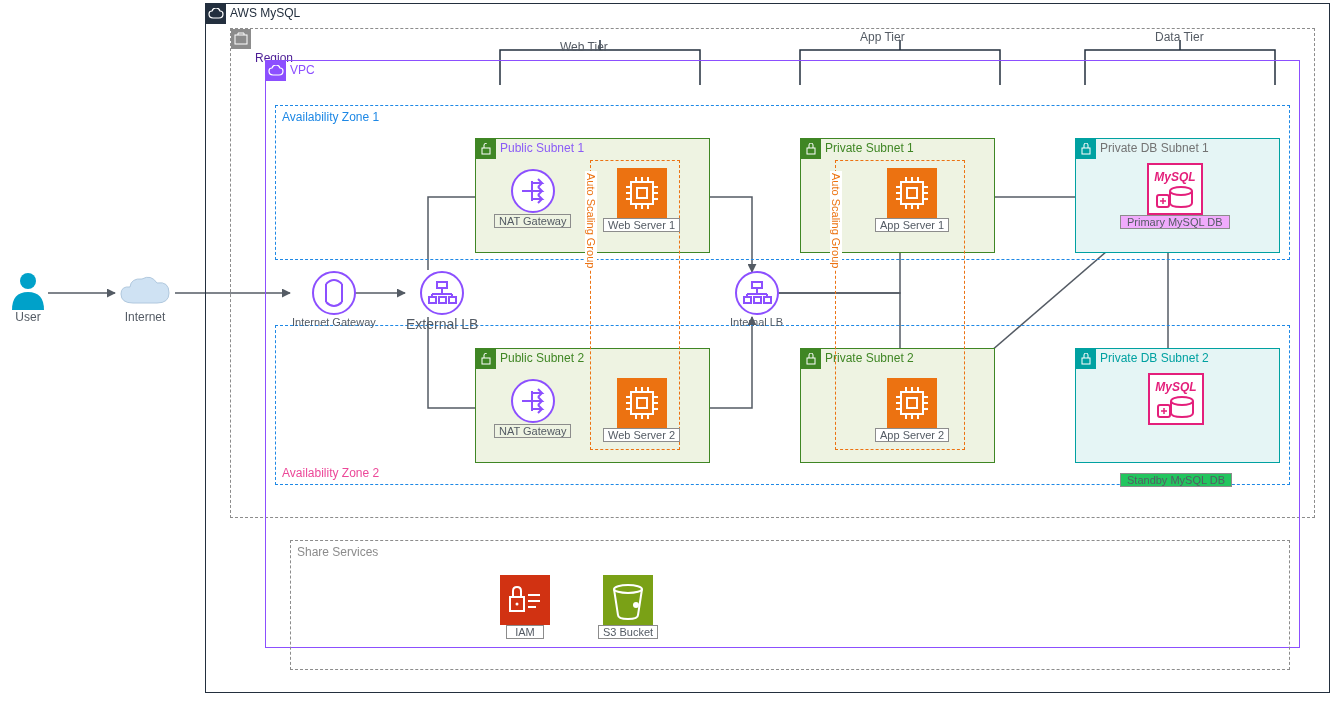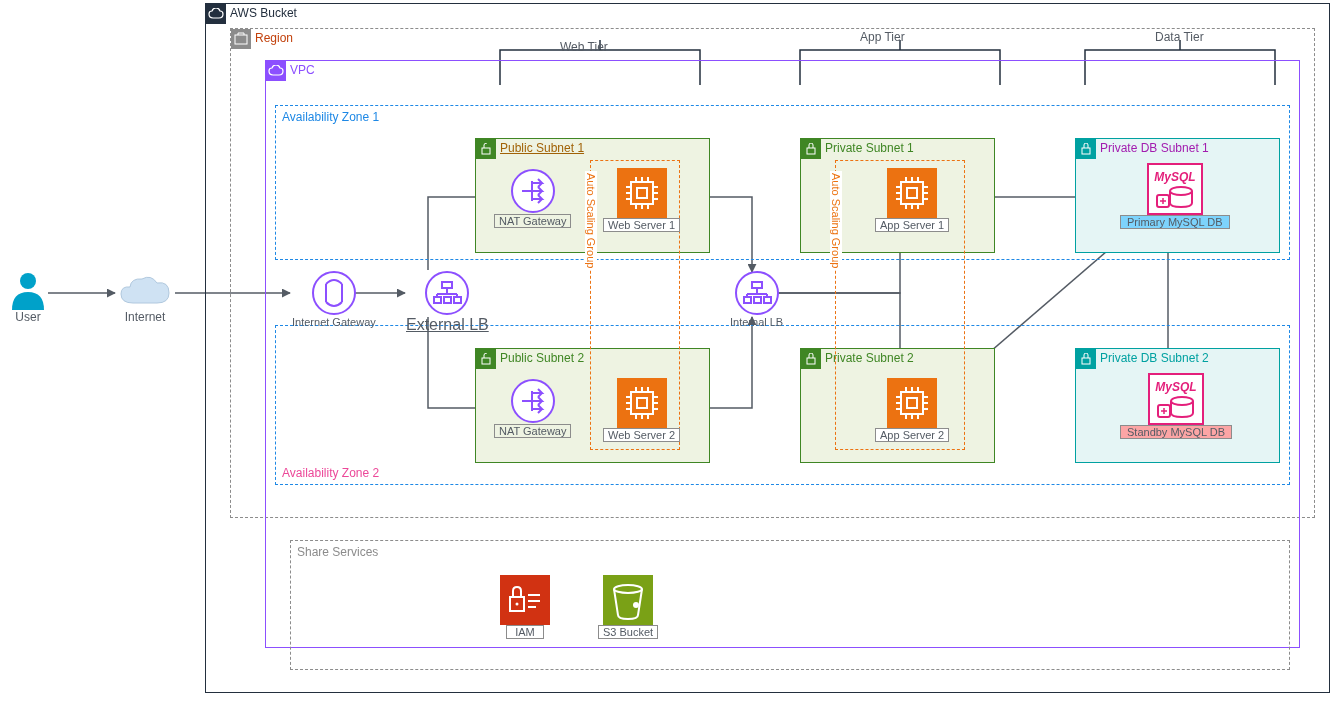--- a/index.html
+++ b/index.html
@@ -97,31 +97,31 @@
   </svg>
   <div class="label">Internet</div>
 </div>
 
 <div class="abs" style="left:205px; top:3px; width:1125px; height:690px; border:1px solid #232f3e;">
   <div class="group-icon" style="background:#232f3e;">
     <svg width="16" height="12" viewBox="0 0 16 12">
         <path d="M5 10 Q1 10 1 6 Q1 3 4 3 Q5 0 8 0 Q11 0 12 3 Q15 3 15 6 Q15 10 11 10 Z" fill="none" stroke="#fff" stroke-width="1.2"></path>
       </svg>
   </div>
-  <div class="group-label" style="color:#232f3e;">AWS Bucket</div>
+  <div class="group-label" style="color:#232f3e;">AWS MySQL</div>
 </div>
 
 <div class="abs" style="left:230px; top:28px; width:1085px; height:490px; border:1px dashed #8c8c8c;">
   <div class="group-icon" style="background:#8c8c8c;">
     <svg width="14" height="14" viewBox="0 0 14 14">
         <rect x="1" y="3" width="12" height="9" fill="none" stroke="#fff"></rect>
         <path d="M4 3 L4 1 L10 1 L10 3" fill="none" stroke="#fff"></path>
       </svg>
   </div>
-  <div class="group-label" style="color:#c2410c;">Region</div>
+  <div class="group-label" style="color:#4c1d95;margin-top:20px;">Region</div>
 </div>
 
 <div class="abs" style="left:265px; top:60px; width:1035px; height:588px; border:1px solid #8c4fff;">
   <div class="group-icon" style="background:#8c4fff;">
     <svg width="16" height="12" viewBox="0 0 16 12">
         <path d="M5 10 Q1 10 1 6 Q1 3 4 3 Q5 0 8 0 Q11 0 12 3 Q15 3 15 6 Q15 10 11 10 Z" fill="none" stroke="#fff" stroke-width="1.2"></path>
       </svg>
   </div>
   <div class="group-label" style="color:#8c4fff;">VPC</div>
 </div>
@@ -134,21 +134,21 @@
   <div style="position:absolute; bottom:4px; left:6px; font-size:12px; color:#ec4899;">Availability Zone 2</div>
 </div>
 
 <div class="abs" style="left:475px; top:138px; width:235px; height:115px; border:1px solid #3f8624; background:#eef3e2;">
   <div class="group-icon" style="background:#3f8624;">
     <svg width="12" height="12" viewBox="0 0 12 12">
         <rect x="2" y="5" width="8" height="6" fill="none" stroke="#fff"></rect>
         <path d="M4 5 L4 2 Q4 0 7 0" fill="none" stroke="#fff"></path>
       </svg>
   </div>
-  <div class="group-label" style="color:#a16207;text-decoration:underline;">Public Subnet 1</div>
+  <div class="group-label" style="color:#8b5cf6;">Public Subnet 1</div>
 </div>
 
 <div class="abs" style="left:475px; top:348px; width:235px; height:115px; border:1px solid #3f8624; background:#eef3e2;text-align:center;">
   <div class="group-icon" style="background:#3f8624;">
     <svg width="12" height="12" viewBox="0 0 12 12">
         <rect x="2" y="5" width="8" height="6" fill="none" stroke="#fff"></rect>
         <path d="M4 5 L4 2 Q4 0 7 0" fill="none" stroke="#fff"></path>
       </svg>
   </div>
   <div class="group-label" style="color:#3f8624;">Public Subnet 2</div>
@@ -174,21 +174,21 @@
   <div class="group-label" style="color:#3f8624;">Private Subnet 2</div>
 </div>
 
 <div class="abs" style="left:1075px; top:138px; width:205px; height:115px; border:1px solid #00a1a1; background:#e5f5f5;">
   <div class="group-icon" style="background:#00a1a1;">
     <svg width="12" height="12" viewBox="0 0 12 12">
         <rect x="2" y="5" width="8" height="6" fill="none" stroke="#fff"></rect>
         <path d="M4 5 L4 2 Q4 0 6 0 Q8 0 8 2 L8 5" fill="none" stroke="#fff"></path>
       </svg>
   </div>
-  <div class="group-label" style="color:#a21caf;">Private DB Subnet 1</div>
+  <div class="group-label" style="color:#737373;">Private DB Subnet 1</div>
 </div>
 
 <div class="abs" style="left:1075px; top:348px; width:205px; height:115px; border:1px solid #00a1a1; background:#e5f5f5;">
   <div class="group-icon" style="background:#00a1a1;">
     <svg width="12" height="12" viewBox="0 0 12 12">
         <rect x="2" y="5" width="8" height="6" fill="none" stroke="#fff"></rect>
         <path d="M4 5 L4 2 Q4 0 6 0 Q8 0 8 2 L8 5" fill="none" stroke="#fff"></path>
       </svg>
   </div>
   <div class="group-label" style="color:#00a1a1;">Private DB Subnet 2</div>
@@ -214,21 +214,21 @@
     <circle cx="23" cy="23" r="21" fill="#fff" stroke="#8c4fff" stroke-width="2"></circle>
     <rect x="18" y="12" width="10" height="6" fill="none" stroke="#8c4fff" stroke-width="2"></rect>
     <line x1="23" y1="18" x2="23" y2="24" stroke="#8c4fff" stroke-width="2"></line>
     <line x1="13" y1="24" x2="33" y2="24" stroke="#8c4fff" stroke-width="2"></line>
     <rect x="10" y="27" width="7" height="6" fill="none" stroke="#8c4fff" stroke-width="2"></rect>
     <rect x="20" y="27" width="7" height="6" fill="none" stroke="#8c4fff" stroke-width="2"></rect>
     <rect x="30" y="27" width="7" height="6" fill="none" stroke="#8c4fff" stroke-width="2"></rect>
     <line x1="13" y1="24" x2="13" y2="27" stroke="#8c4fff" stroke-width="2"></line>
     <line x1="33" y1="24" x2="33" y2="27" stroke="#8c4fff" stroke-width="2"></line>
   </svg>
-  <div class="label" style="font-size:16px;text-decoration:underline;">External LB</div>
+  <div class="label" style="font-size:14px;">External LB</div>
 </div>
 
 <div class="abs vbox" style="left:730px; top:270px;">
   <svg width="46" height="46">
     <circle cx="23" cy="23" r="21" fill="#fff" stroke="#8c4fff" stroke-width="2"></circle>
     <rect x="18" y="12" width="10" height="6" fill="none" stroke="#8c4fff" stroke-width="2"></rect>
     <line x1="23" y1="18" x2="23" y2="24" stroke="#8c4fff" stroke-width="2"></line>
     <line x1="13" y1="24" x2="33" y2="24" stroke="#8c4fff" stroke-width="2"></line>
     <rect x="10" y="27" width="7" height="6" fill="none" stroke="#8c4fff" stroke-width="2"></rect>
     <rect x="20" y="27" width="7" height="6" fill="none" stroke="#8c4fff" stroke-width="2"></rect>
@@ -350,34 +350,34 @@
 <div class="abs vbox" style="left:1120px; top:163px;">
   <svg width="56" height="52">
     <rect x="1" y="1" width="54" height="50" fill="#fff" stroke="#e41f7b" stroke-width="2"></rect>
     <text x="28" y="18" text-anchor="middle" font-size="12" font-weight="bold" font-style="italic" fill="#e41f7b">MySQL</text>
     <ellipse cx="34" cy="28" rx="11" ry="4" fill="none" stroke="#e41f7b" stroke-width="2"></ellipse>
     <path d="M23 28 L23 40 Q23 44 34 44 Q45 44 45 40 L45 28" fill="none" stroke="#e41f7b" stroke-width="2"></path>
     <rect x="10" y="32" width="12" height="12" rx="2" fill="#fff" stroke="#e41f7b" stroke-width="2"></rect>
     <line x1="13" y1="38" x2="19" y2="38" stroke="#e41f7b" stroke-width="1.5"></line>
       <line x1="16" y1="35" x2="16" y2="41" stroke="#e41f7b" stroke-width="1.5"></line>
   </svg>
-  <div class="label" style="border:1px solid #8c8c8c; padding:0 6px; font-size:11px;background:#7dd3fc;">Primary MySQL DB</div>
+  <div class="label" style="border:1px solid #8c8c8c; padding:0 6px; font-size:11px;background:#f0abfc;">Primary MySQL DB</div>
 </div>
 
 <div class="abs vbox" style="left:1120px; top:373px;">
   <svg width="56" height="52">
     <rect x="1" y="1" width="54" height="50" fill="#fff" stroke="#e41f7b" stroke-width="2"></rect>
     <text x="28" y="18" text-anchor="middle" font-size="12" font-weight="bold" font-style="italic" fill="#e41f7b">MySQL</text>
     <ellipse cx="34" cy="28" rx="11" ry="4" fill="none" stroke="#e41f7b" stroke-width="2"></ellipse>
     <path d="M23 28 L23 40 Q23 44 34 44 Q45 44 45 40 L45 28" fill="none" stroke="#e41f7b" stroke-width="2"></path>
     <rect x="10" y="32" width="12" height="12" rx="2" fill="#fff" stroke="#e41f7b" stroke-width="2"></rect>
     <line x1="13" y1="38" x2="19" y2="38" stroke="#e41f7b" stroke-width="1.5"></line>
       <line x1="16" y1="35" x2="16" y2="41" stroke="#e41f7b" stroke-width="1.5"></line>
   </svg>
-  <div class="label" style="border:1px solid #8c8c8c; padding:0 6px; font-size:11px;background:#fca5a5;">Standby MySQL DB</div>
+  <div class="label" style="border:1px solid #8c8c8c; padding:0 6px; font-size:11px;background:#22c55e;margin-top:48px;">Standby MySQL DB</div>
 </div>
 
 <div class="abs" style="left:290px; top:540px; width:1000px; height:130px; border:1px dashed #8c8c8c;">
   <div style="position:absolute; top:4px; left:6px; font-size:12px; color:#8c8c8c;">Share Services</div>
 </div>
 
 <div class="abs vbox" style="left:500px; top:575px;">
   <svg width="50" height="50">
     <rect x="0" y="0" width="50" height="50" fill="#d13212"></rect>
     <rect x="10" y="22" width="14" height="14" fill="none" stroke="#fff" stroke-width="2"></rect>

